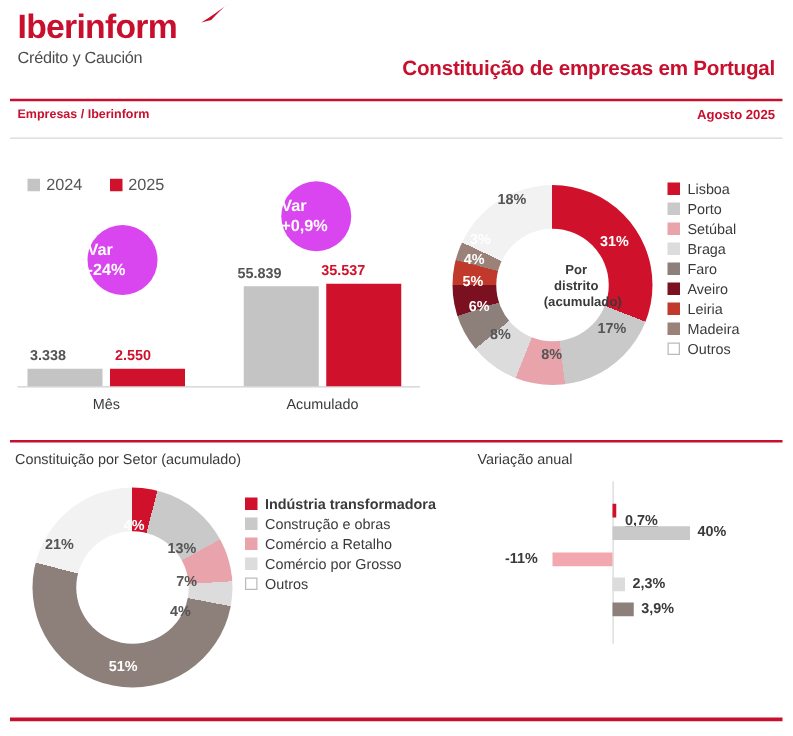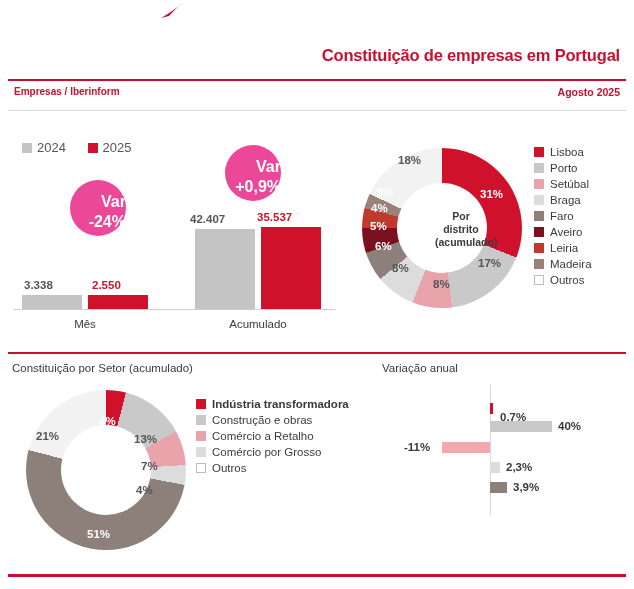--- a/index.html
+++ b/index.html
@@ -132,24 +132,24 @@
     position: absolute;
     bottom: 5px;
     font-size: 11.5px;
     color: #3a3a3a;
     text-align: center;
   }
   .var-bubble {
     position: absolute;
     width: 56px; height: 56px;
     border-radius: 50%;
-    background: #ec4899;
+    background: #d946ef;
     color: #fff;
-    text-align: right;
-    font-size: 16px;
+    text-align: left;
+    font-size: 13px;
     font-weight: bold;
     line-height: 1.25;
     padding-top: 12px;
   }
 
   
   .donut-wrap { position: absolute; }
   .donut {
     position: absolute;
     border-radius: 50%;
@@ -206,20 +206,24 @@
     font-size: 11.5px;
     font-weight: bold;
     color: #3a3a3a;
     white-space: nowrap;
   }
 </style>
 </head>
 <body>
 
 <div class="header">
+  <div class="logo-block">
+    <div class="logo-name">Iberinform</div>
+    <div class="logo-sub">Crédito y Caución</div>
+  </div>
   <svg class="logo-swoosh" viewBox="0 0 24 20">
     <path d="M1 16 C8 12, 16 6, 23 1 C18 4, 14 9, 9 14 Z" fill="#c8102e"></path>
   </svg>
   <div class="main-title">Constituição de empresas em Portugal</div>
 </div>
 
 <div class="rule rule-top"></div>
 
 <div class="subbar">
   <div class="subbar-left">Empresas / Iberinform</div>
@@ -240,21 +244,21 @@
 <div class="barchart">
   <div class="axis"></div>
 
   <div class="bar g" style="left:12px; width:60px; height:14px;"></div>
   <div class="bar-val g" style="left:14px; bottom:44px;">3.338</div>
   <div class="bar r" style="left:78px; width:60px; height:14px;"></div>
   <div class="bar-val r" style="left:82px; bottom:44px;">2.550</div>
   <div class="cat-label" style="left:12px; width:126px;">Mês</div>
 
   <div class="bar g" style="left:185px; width:60px; height:80px;"></div>
-  <div class="bar-val g" style="left:180px; bottom:110px;">42.407</div>
+  <div class="bar-val g" style="left:180px; bottom:110px;">55.839</div>
   <div class="bar r" style="left:251px; width:60px; height:82px;"></div>
   <div class="bar-val r" style="left:247px; bottom:112px;">35.537</div>
   <div class="cat-label" style="left:185px; width:126px;">Acumulado</div>
 
   <div class="var-bubble" style="left:60px; top:50px;">
     <div>Var</div>
     <div>-24%</div>
   </div>
   <div class="var-bubble" style="left:215px; top:15px;">
     <div>Var</div>

